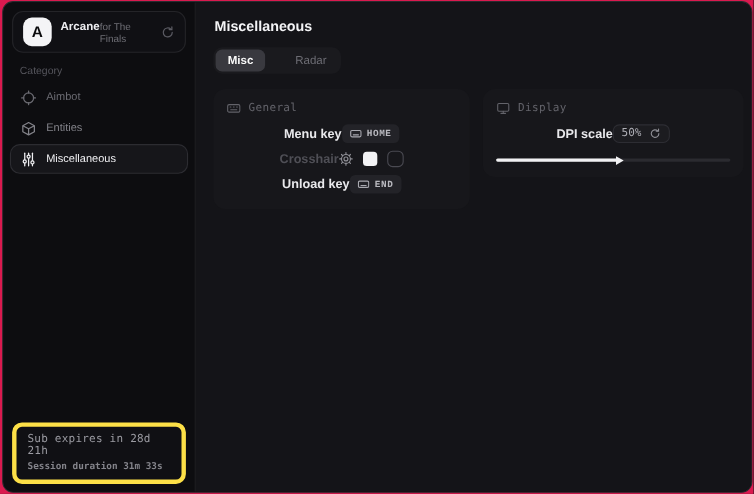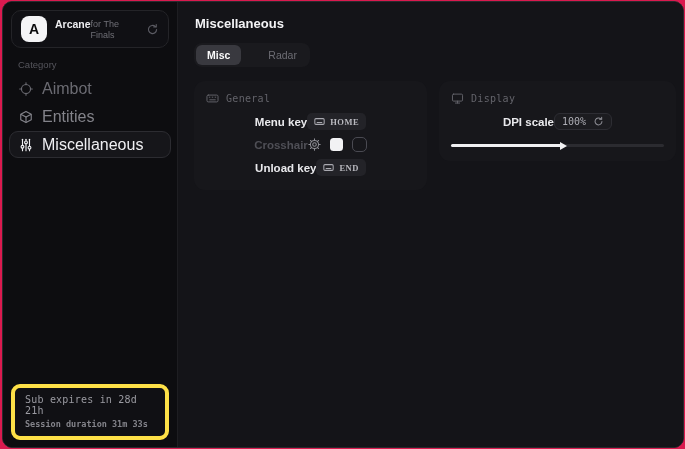--- a/index.html
+++ b/index.html
@@ -25,21 +25,21 @@
   .brand-text { display:flex; line-height:1.15;justify-content:flex-end; }
   .brand-title { font-size:10.5px; font-weight:700; color:#ededf0; }
   .brand-sub { font-size:9px; color:#6f6f76; margin-top:1px; }
   .brand-refresh { margin-left:auto; color:#5b5b63; display:flex; }
 
   .category-label { margin:11px 0 5px 15px; font-size:9.5px; color:#55555c; }
 
   .nav { display:flex; flex-direction:column; }
   .nav-item {
     height:27px; display:flex; align-items:center; gap:9px; padding:0 9px; margin:0 6px 1px;
-    color:#83838a; font-size:16px; border:1px solid transparent; border-radius:9px; cursor:default;text-align:center;
+    color:#83838a; font-size:10px; border:1px solid transparent; border-radius:9px; cursor:default;text-align:center;
   }
   .nav-item .nicon { display:flex; color:inherit; }
   .nav-item.active { background:#16161a; border-color:#2c2c31; color:#f0f0f3; }
   .nav-item.dim { color:#6b6b72; }
 
   .status-card {
     position:absolute; left:8px; right:8px; bottom:7px;
     border:4px solid #fde047; border-radius:9px; background:#101014; padding:6px 10px 7px;
   }
   .status-line1 { font-family:"DejaVu Sans Mono", monospace; font-size:10px; color:#9b9ba2; letter-spacing:.2px; }
@@ -62,21 +62,21 @@
     color:#63636a; font-family:"DejaVu Sans Mono", monospace; font-size:10px; letter-spacing:.3px;
   }
   .card-header .hicon { display:flex; color:#63636a; }
 
   .row { display:flex; align-items:center; justify-content:center; height:23px; }
   .row-label { font-size:11.5px; font-weight:600; color:#e9e9ec; }
   .row-label.dim { color:#4f4f56; }
 
   .key-badge {
     display:inline-flex; align-items:center; gap:5px; background:#232328; border-radius:5px;
-    padding:3px 7px; color:#b9b9bf; font-family:Liberation Serif, serif; font-size:8.5px;
+    padding:3px 7px; color:#b9b9bf; font-family:Liberation Mono, monospace; font-size:8.5px;
     font-weight:700; letter-spacing:.5px; cursor:default;
   }
   .key-badge .kicon { display:flex; color:#a9a9b0; }
 
   .cross-controls { display:flex; align-items:center; gap:9px; }
   .gear-btn { color:#8d8d94; display:flex; cursor:default; }
   .color-swatch { width:13px; height:13px; background:#f2f2f4; border-radius:3.5px; cursor:default; }
   .checkbox { width:15px; height:15px; border:1.5px solid #4a4a52; border-radius:5px; cursor:default; }
 
   .dpi-badge {
@@ -251,21 +251,21 @@
                 <line x1="8" y1="11.2" x2="8" y2="13.6"></line>
                 <line x1="5.4" y1="13.6" x2="10.6" y2="13.6"></line>
             </svg>
           </span>
           <span>Display</span>
         </div>
 
         <div class="row">
           <span class="row-label">DPI scale</span>
           <span class="dpi-badge">
-            <span>100%</span>
+            <span>50%</span>
             <span class="ricon">
               <svg width="11" height="11" viewBox="0 0 16 16" fill="none" stroke="currentColor" stroke-width="1.5" stroke-linecap="round">
                 <path d="M13 8a5 5 0 1 1-1.5-3.6"></path>
                   <polyline points="12.6 1.8 12.6 4.8 9.6 4.8"></polyline>
               </svg>
             </span>
           </span>
         </div>
 
 

